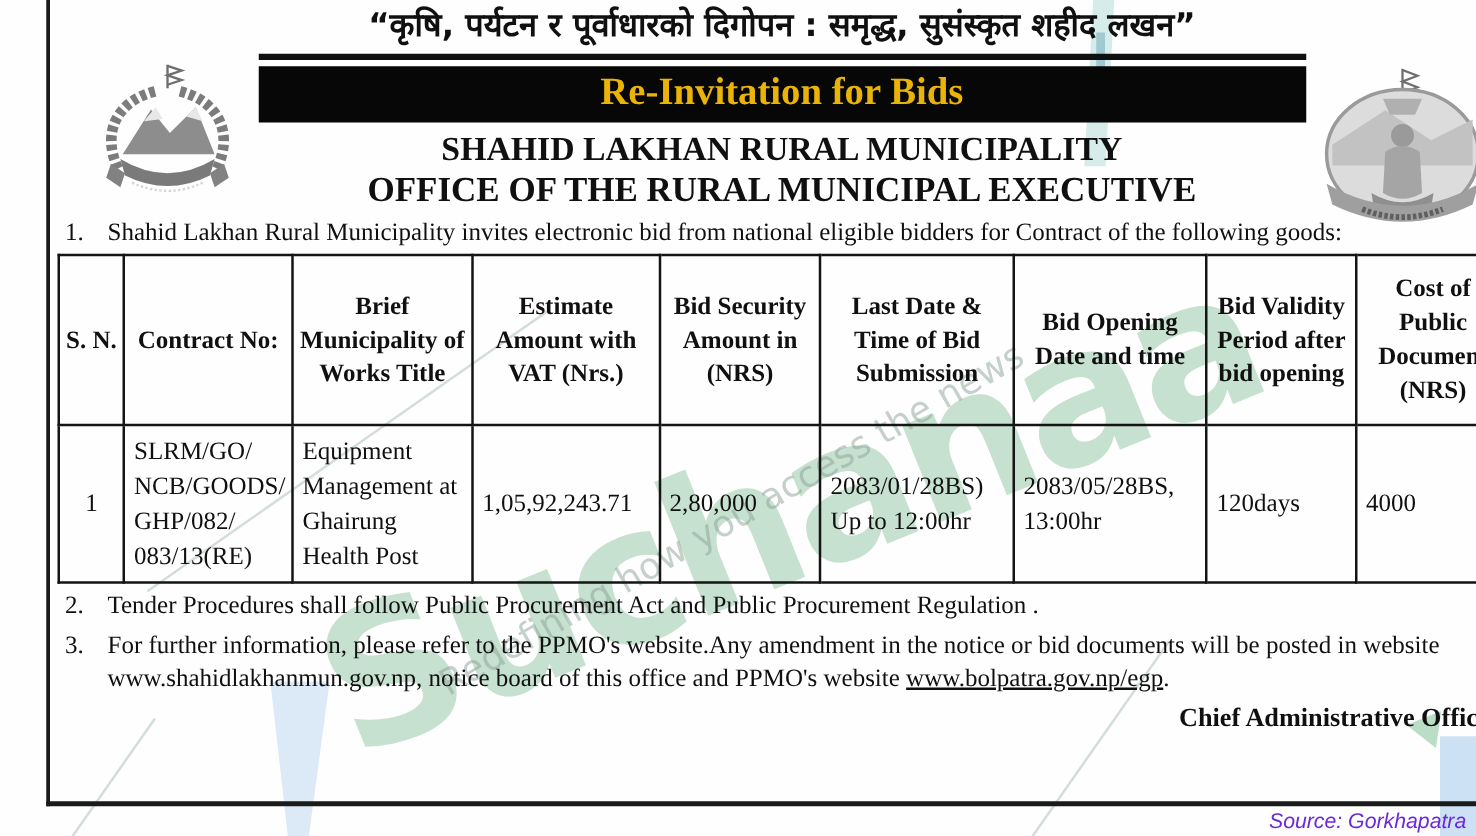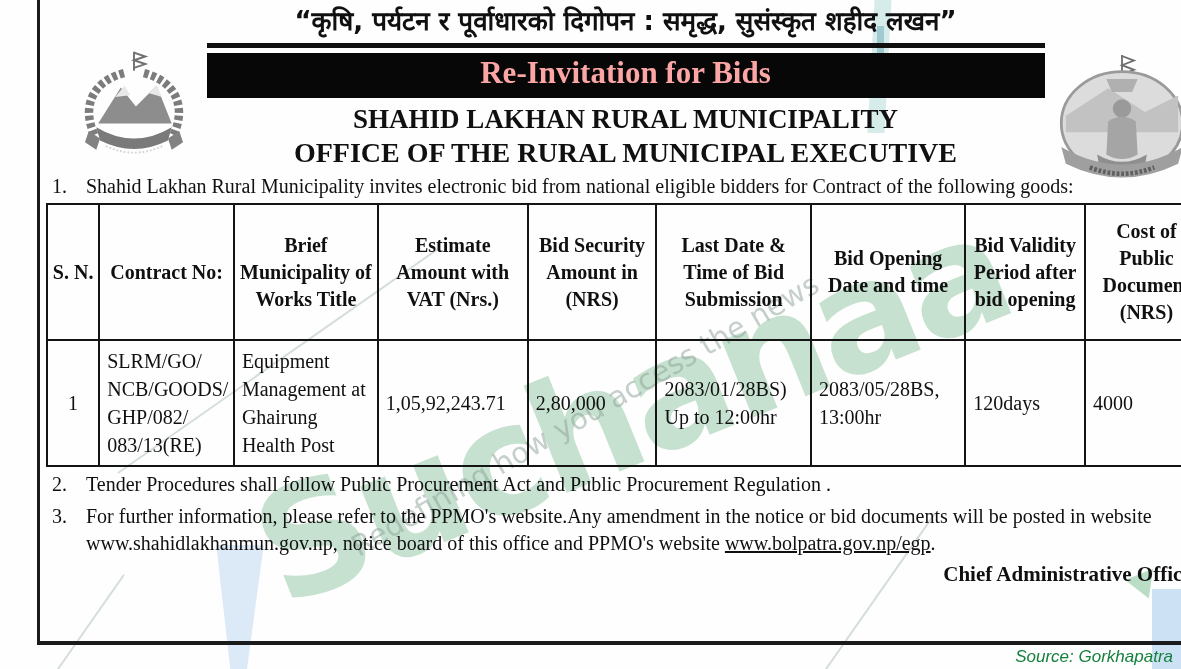--- a/index.html
+++ b/index.html
@@ -53,21 +53,21 @@
   }
   .slogan-wrap{
     width:838px;margin:3px auto 0;text-align:center;
     border-bottom:5px solid #101010;padding-bottom:5px;
   }
   .slogan{
     font-family:"DejaVu Sans",sans-serif;font-weight:bold;
     font-size:26px;line-height:1.25;white-space:nowrap;
   }
   .banner{
-    width:838px;margin:5px auto 0;background:#070707;color:#fca5a5;
+    width:838px;margin:5px auto 0;background:#070707;color:#eab308;
     text-align:center;font-weight:bold;font-size:31px;
     padding:2px 0 7px 0;
   }
   .head-lines{text-align:center;font-weight:bold;}
   .hl-1{font-size:27px;margin-top:6px;}
   .hl-2{font-size:28px;margin-top:2px;}
   .hl-3{font-size:18px;margin-top:2px;}
   .hl-4{font-size:19px;margin-top:1px;}
   .hl-5{font-size:18px;margin-top:2px;margin-bottom:3px;}
   .emblem{position:absolute;}
@@ -86,21 +86,21 @@
   .c-est{width:12.9%;} .c-sec{width:11.1%;} .c-last{width:13.3%;}
   .c-open{width:13.3%;} .c-valid{width:10.3%;} .c-cost{width:10.6%;}
   .signature{
     text-align:right;font-weight:bold;font-size:21px;
     padding-right:4px;margin-top:4px;
   }
   .link-underline{text-decoration:underline;}
   .source-line{
     position:absolute;right:8px;top:647px;z-index:1;
     font-family:"Liberation Sans",sans-serif;font-style:italic;
-    font-size:17px;color:#15803d;
+    font-size:17px;color:#6d28d9;
   }
 </style>
 </head>
 <body>
 
 <div class="page">
 
   <div class="wm-layer">
     <div class="wm-strip-top"></div>
     <div class="wm-strip-top-accent"></div>

